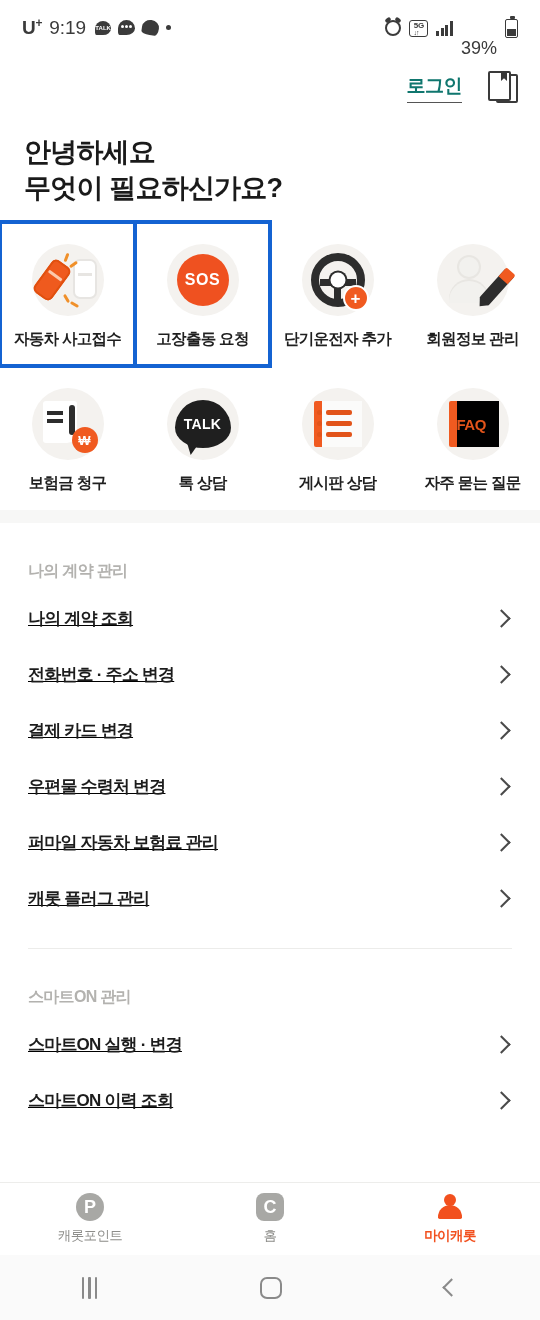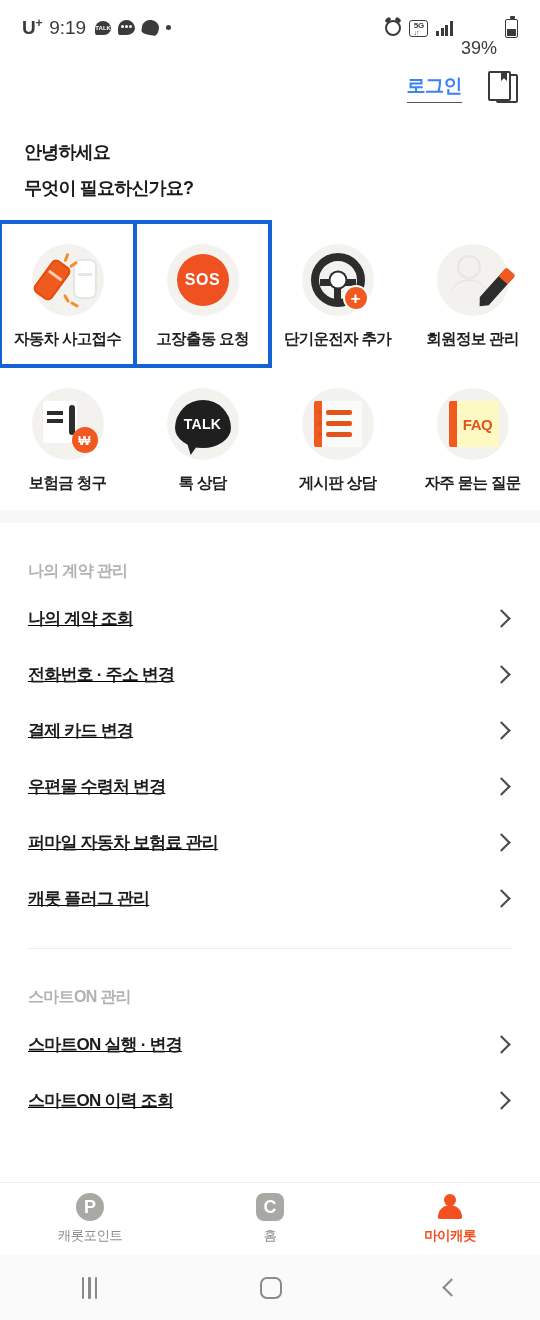--- a/index.html
+++ b/index.html
@@ -38,29 +38,29 @@
   .icon-signal { display:flex; align-items:flex-end; gap:1.5px; height:16px; }
   .icon-signal i { width:3px; background:#3b3b3b; display:block; }
   .icon-signal i:nth-child(1){height:5px;} .icon-signal i:nth-child(2){height:8px;}
   .icon-signal i:nth-child(3){height:11px;} .icon-signal i:nth-child(4){height:15px;}
   .icon-batt { width:13px;height:19px;border:1.5px solid #3b3b3b;border-radius:2px;position:relative;}
   .icon-batt::before{content:"";position:absolute;top:-3.5px;left:3.5px;width:5px;height:2.5px;background:#3b3b3b;border-radius:1px;}
   .icon-batt::after{content:"";position:absolute;left:1px;right:1px;bottom:1px;height:38%;background:#3b3b3b;}
 
   
   .appbar { height: 64px; display:flex; align-items:center; justify-content:flex-end; padding: 0 22px 0 0; gap: 26px; }
-  .login-link { font-size: 19px; color:#3b82f6; font-weight:600; border-bottom:1.5px solid #555; padding-bottom:3px; cursor:pointer; letter-spacing:-.5px;}
+  .login-link { font-size: 19px; color:#0f766e; font-weight:600; border-bottom:1.5px solid #555; padding-bottom:3px; cursor:pointer; letter-spacing:-.5px;}
   .bookmark-icon { width:30px; height:34px; position:relative; }
   .bookmark-icon .back { position:absolute; right:0; top:3px; width:22px; height:29px; border:2px solid #3a3a3a; border-radius:2px; }
   .bookmark-icon .front { position:absolute; left:0; top:0; width:23px; height:30px; border:2px solid #3a3a3a; background:#fff; border-radius:2px;}
   .bookmark-icon .ribbon { position:absolute; left:13px; top:0px; width:6px; height:10px; background:#3a3a3a; clip-path: polygon(0 0,100% 0,100% 100%,50% 72%,0 100%); }
 
   
   .greeting { padding: 14px 24px 0 24px; }
-  .greeting h1 { font-size: 18px; line-height: 36px; color:#1a1a1a; font-weight: 800; letter-spacing:-.8px;}
+  .greeting h1 { font-size: 27px; line-height: 36px; color:#1a1a1a; font-weight: 800; letter-spacing:-.8px;}
 
   
   .quickgrid { margin-top: 16px; display:grid; grid-template-columns: repeat(4, 1fr); }
   .qcell { position:relative; display:flex; flex-direction:column; align-items:center; padding: 22px 0 16px 0; cursor:pointer;}
   .qcell.highlight { outline: 4px solid #1463D2; outline-offset:-2px; z-index:2; }
   .qicon { width: 72px; height: 72px; border-radius: 50%; background: #f4f2ef; display:flex; align-items:center; justify-content:center; position:relative; }
   .qlabel { margin-top: 13px; font-size: 15.5px; font-weight:700; color:#1f1f1f; letter-spacing:-.7px; white-space:nowrap;}
 
   
   .ic-crash { position:relative; width:66px;height:66px; }
@@ -110,21 +110,21 @@
   .ic-board{position:relative;width:52px;height:46px;}
   .ic-board .spine{position:absolute;left:2px;top:0;width:8px;height:46px;background:#f05a20;border-radius:2px 0 0 2px;}
   .ic-board .page{position:absolute;left:10px;top:0;width:40px;height:46px;background:#fbfbfa;}
   .ic-board .row{position:absolute;left:14px;height:5px;background:#e2541a;border-radius:2px;}
   .ic-board .r1{top:9px;width:26px;} .ic-board .r2{top:20px;width:26px;} .ic-board .r3{top:31px;width:26px;}
   .ic-board .dotm{position:absolute;left:5px;width:5px;height:5px;background:#e2541a;border-radius:50%;}
 
   
   .ic-faq{position:relative;width:54px;height:46px;}
   .ic-faq .spine{position:absolute;left:3px;top:0;width:8px;height:46px;background:#f05a20;border-radius:2px 0 0 2px;}
-  .ic-faq .page{position:absolute;left:11px;top:0;width:42px;height:46px;background:#fef9c3;display:flex;align-items:center;justify-content:center;}
+  .ic-faq .page{position:absolute;left:11px;top:0;width:42px;height:46px;background:#000000;display:flex;align-items:center;justify-content:flex-start;}
   .ic-faq .txt{font-size:15px;font-weight:800;color:#e2541a;letter-spacing:-.5px;}
 
   
   .band { height: 13px; background: #f7f7f6; }
 
   
   .section { padding: 0 28px; }
   .section-title { font-size: 16px; font-weight: 700; color:#b3b2af; letter-spacing:-.7px; padding: 38px 0 8px 0; }
   .list-row { height: 56px; display:flex; align-items:center; justify-content:space-between; cursor:pointer;text-decoration:underline;}
   .list-row .txt { font-size: 17px; font-weight:700; color:#1c1c1c; letter-spacing:-.8px;}

